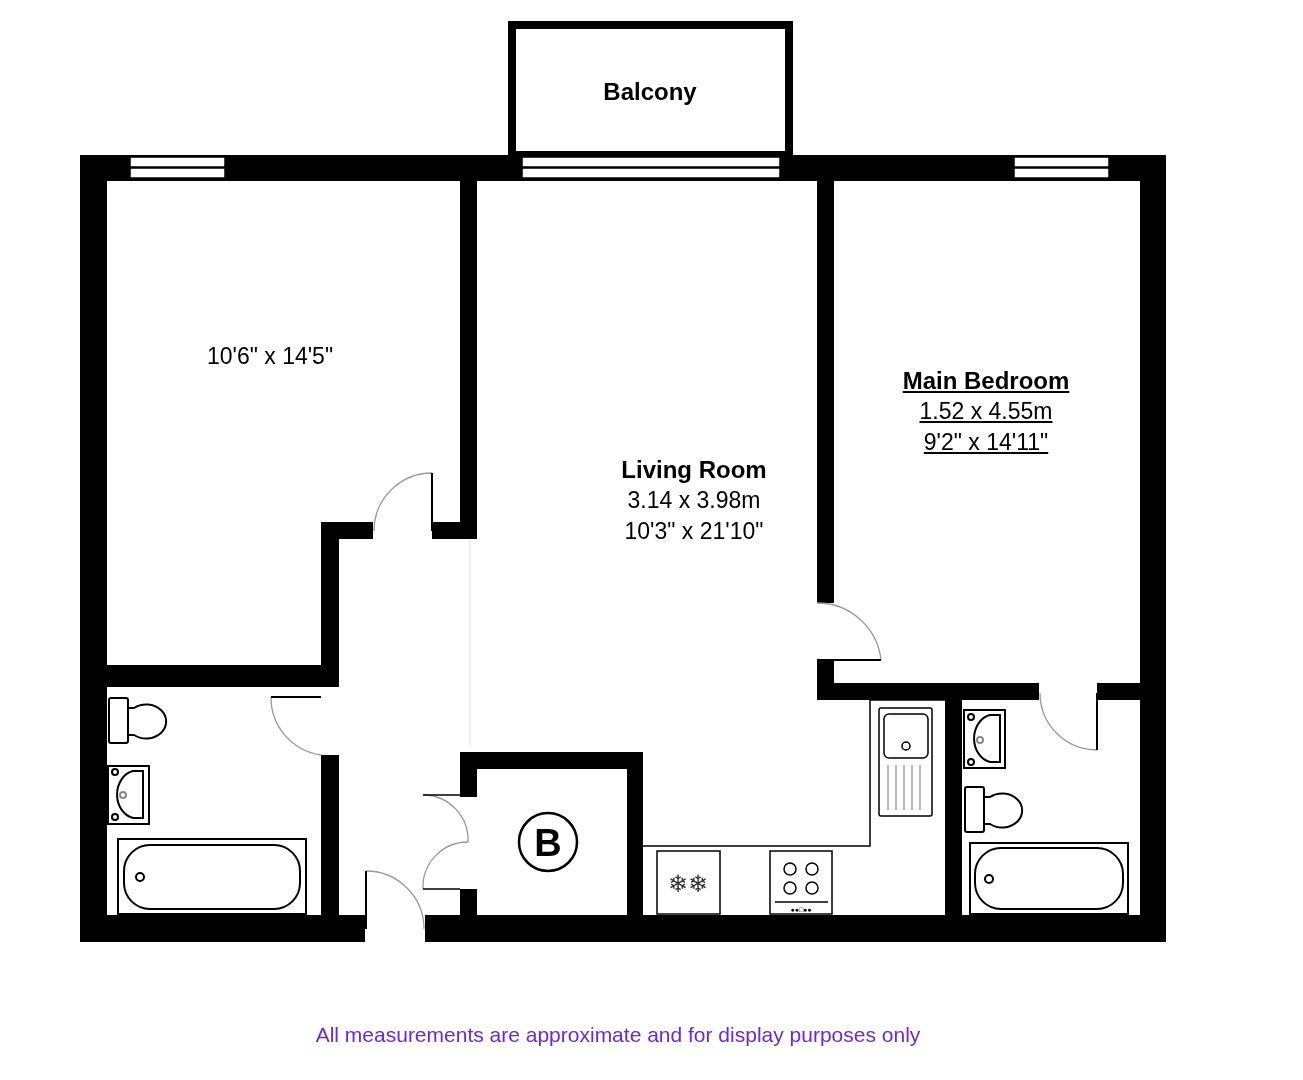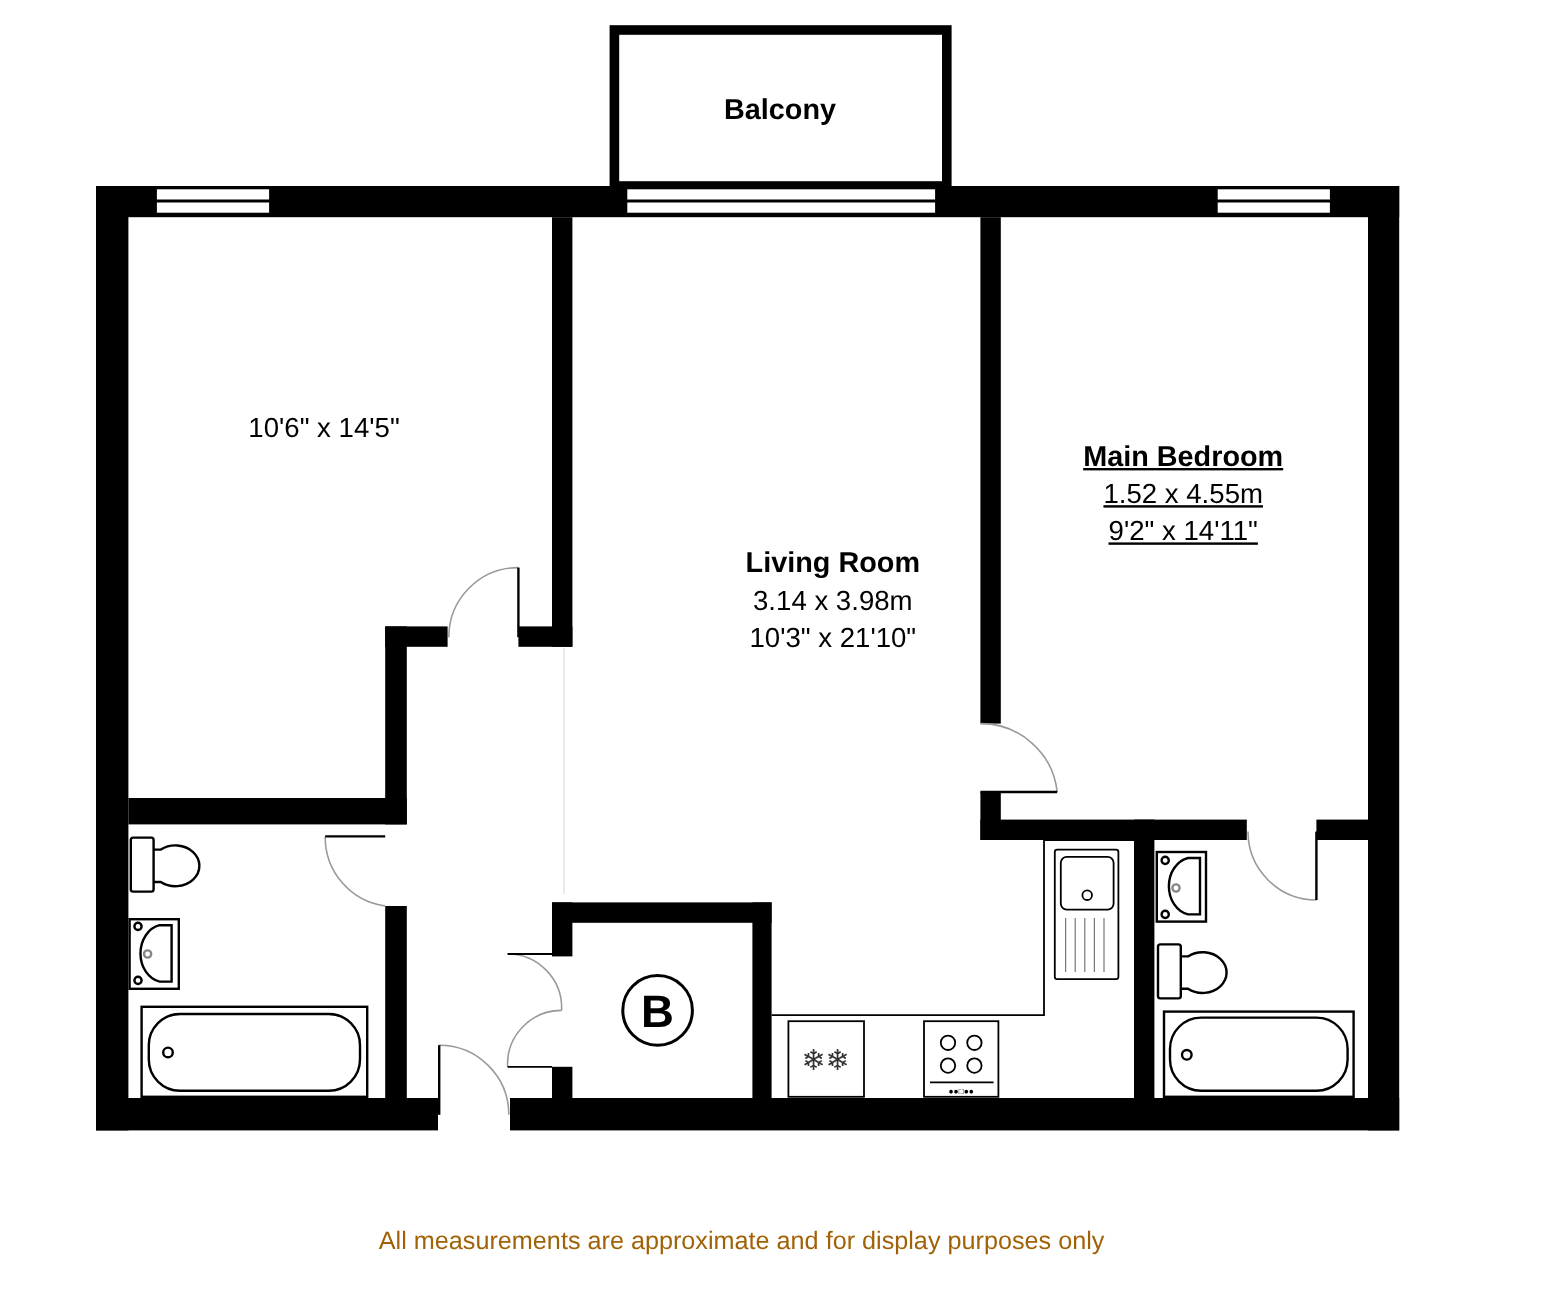--- a/index.html
+++ b/index.html
@@ -2,21 +2,21 @@
 <html><head>
   <meta charset="utf-8">
   <style>
     html, body { margin: 0; padding: 0; background: #ffffff; }
     body { width: 1303px; height: 1080px; position: relative; overflow: hidden; font-family: "Liberation Sans", sans-serif; }
     #plan { position: absolute; left: 0; top: 0; }
     .label { position: absolute; text-align: center; color: #000; line-height: 31px; white-space: nowrap; transform: translateX(-50%); }
     .label .name { font-weight: bold; font-size: 24px; }
     .label .dim { font-size: 23px; }
     .balcony-label { position: absolute; font-weight: bold; font-size: 24px; transform: translate(-50%, -50%); white-space: nowrap; }
-    .disclaimer { position: absolute; left: 618px; top: 1023px; transform: translateX(-50%); font-size: 21px; color: #a16207; white-space: nowrap; }
+    .disclaimer { position: absolute; left: 618px; top: 1023px; transform: translateX(-50%); font-size: 21px; color: #6d28d9; white-space: nowrap; }
   </style>
 </head>
 <body>
 
 <svg id="plan" width="1303" height="1080" viewBox="0 0 1303 1080" xmlns="http://www.w3.org/2000/svg">
 
   <g>
     <rect x="512" y="25" width="277" height="130" fill="none" stroke="#000" stroke-width="8"></rect>
   </g>
 

